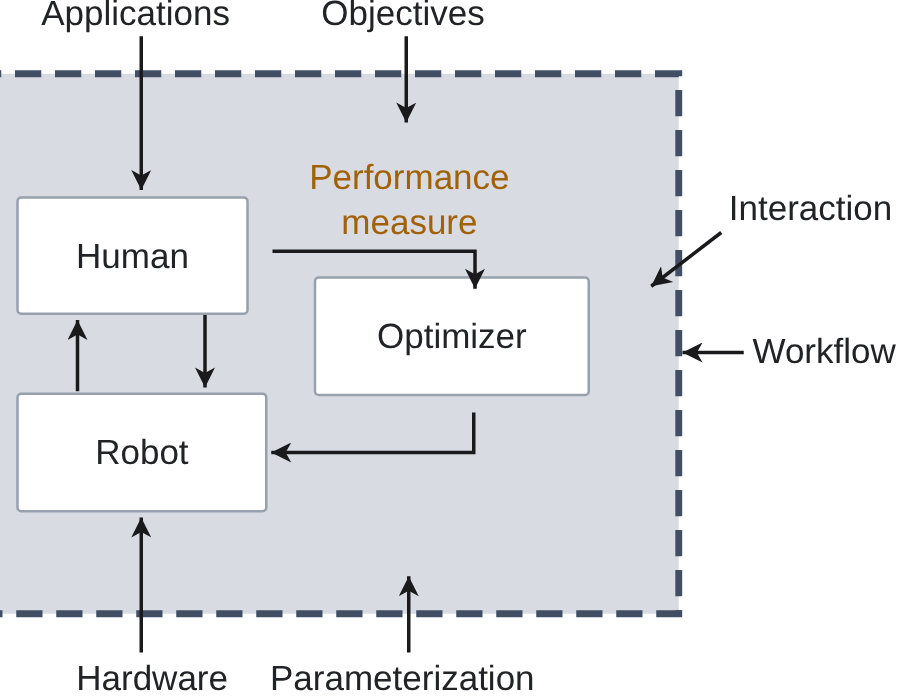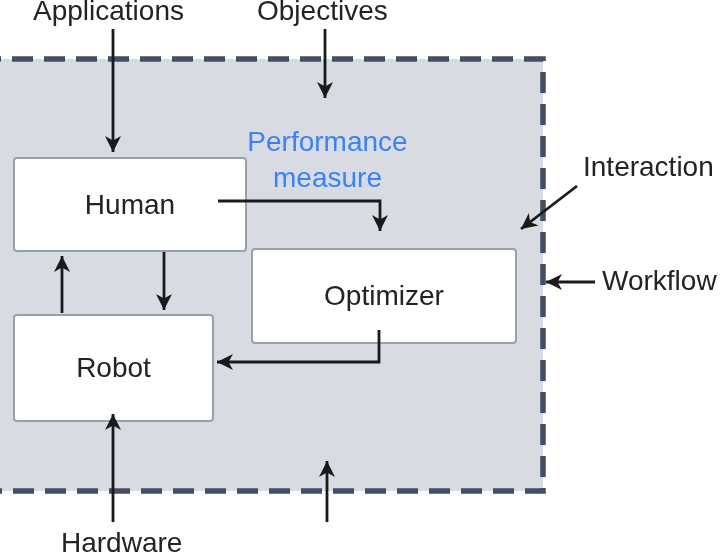--- a/index.html
+++ b/index.html
@@ -29,23 +29,23 @@
     background: #ffffff;
     border: 2.5px solid #97a1ad;
     border-radius: 4px;
     display: flex;
     align-items: center;
     justify-content: center;
     font-size: 28px;
     color: #222326;
     box-sizing: border-box;
   }
-  .node-human     { left: 13px;  top: 157px; width: 234px; height: 95px; }
-  .node-optimizer { left: 251px; top: 248px; width: 266px; height: 96px; }
-  .node-robot     { left: 13px;  top: 314px; width: 201px; height: 108px; }
+  .node-human     { left: 13px;  top: 157px; width: 186px; height: 95px; }
+  .node-optimizer { left: 251px; top: 221px; width: 221px; height: 96px; }
+  .node-robot     { left: 13px;  top: 314px; width: 201px; height: 96px; }
   .label {
     position: absolute;
     z-index: 4;
     font-size: 28px;
     line-height: 30px;
     color: #222326;
     white-space: pre-line;
   }
   .lbl-applications     { left: 33px;  top: -4px; }
   .lbl-objectives       { left: 257px; top: -4px; }
@@ -53,21 +53,21 @@
   .lbl-workflow         { left: 602px; top: 266px; }
   .lbl-hardware         { left: 61px;  top: 528px; }
   .lbl-parameterization { left: 216px; top: 528px; }
   .flow-label {
     position: absolute;
     z-index: 4;
     width: 195px;
     text-align: center;
     font-size: 28px;
     line-height: 36px;
-    color: #3b82f6;
+    color: #a16207;
     white-space: pre-line;
   }
   .lbl-performance { left: 230px; top: 124px; }
   .lbl-interaction { left: 230px; top: 364px; }
 </style>
 </head>
 <body>
 
 <div class="canvas">
 
@@ -97,17 +97,18 @@
       <path d="M113,522 L113,414" marker-end="url(#ah)"></path>
       <path d="M327,522 L327,461" marker-end="url(#ah)"></path>
     </g>
   </svg>
 
   <div class="label lbl-applications">Applications</div>
   <div class="label lbl-objectives">Objectives</div>
   <div class="label lbl-algorithms">Interaction</div>
   <div class="label lbl-workflow">Workflow</div>
   <div class="label lbl-hardware">Hardware</div>
+  <div class="label lbl-parameterization">Parameterization</div>
 
   <div class="flow-label lbl-performance">Performance
 measure</div>
 
 </div>
 
 </body></html>

